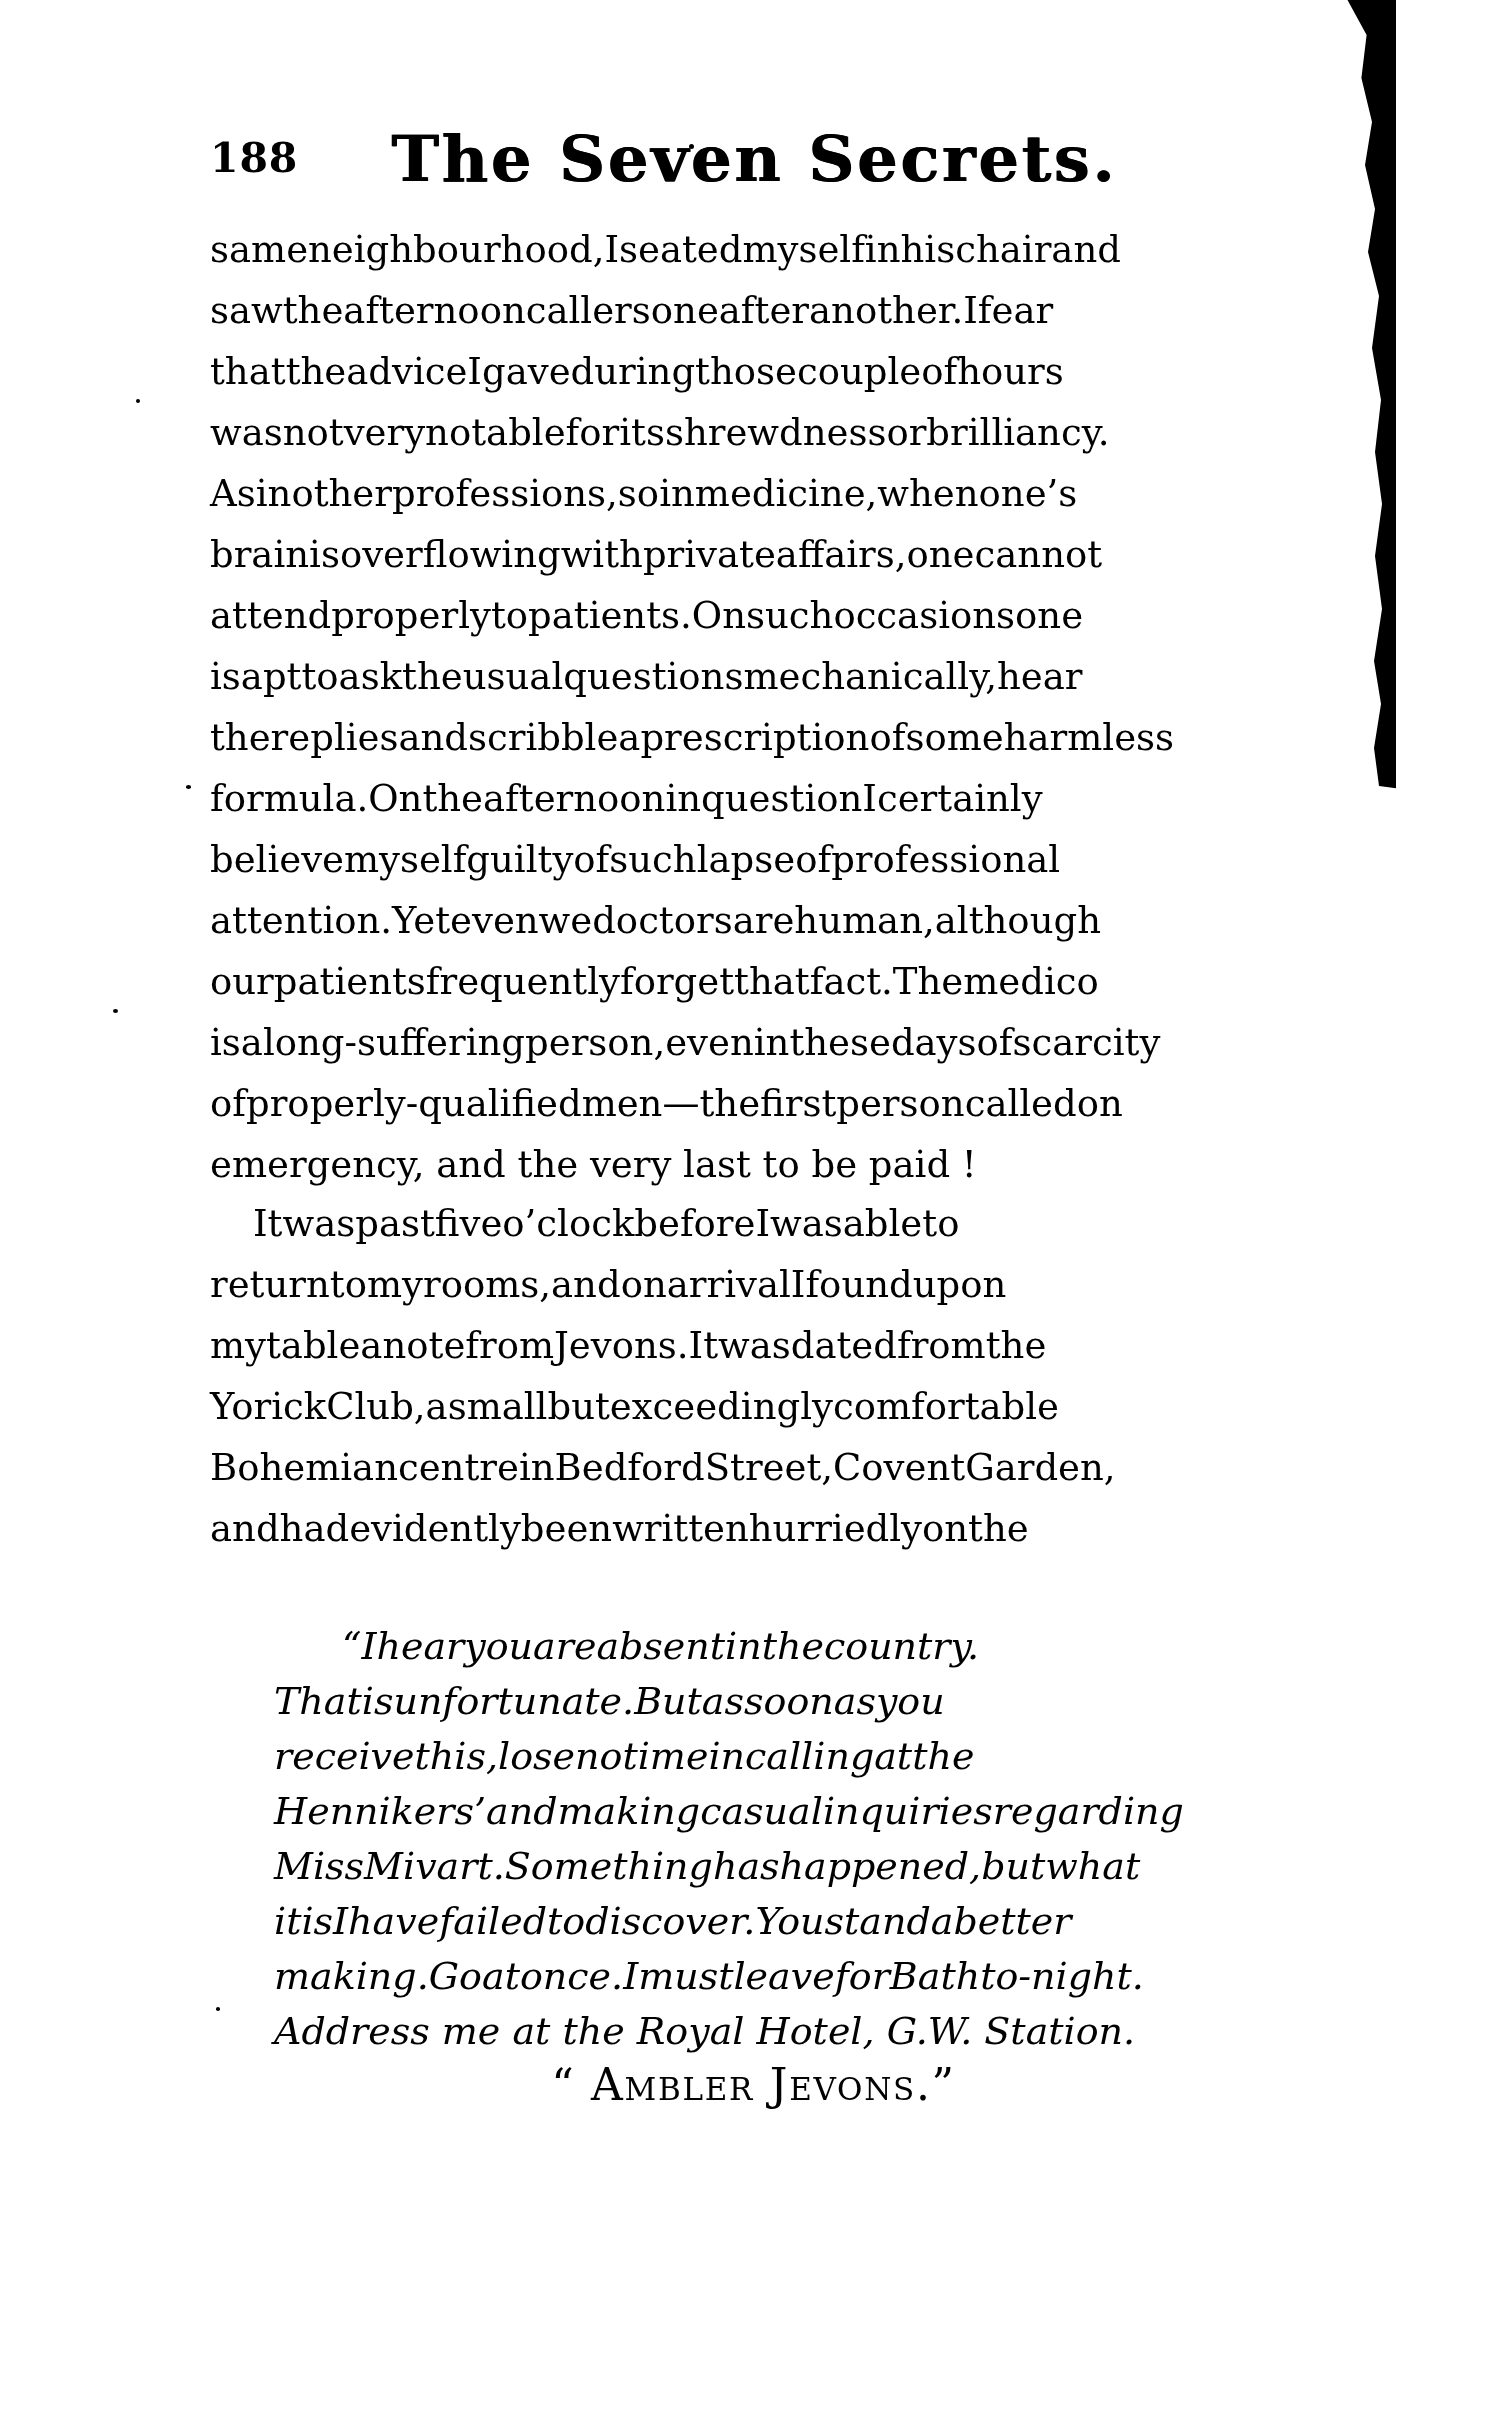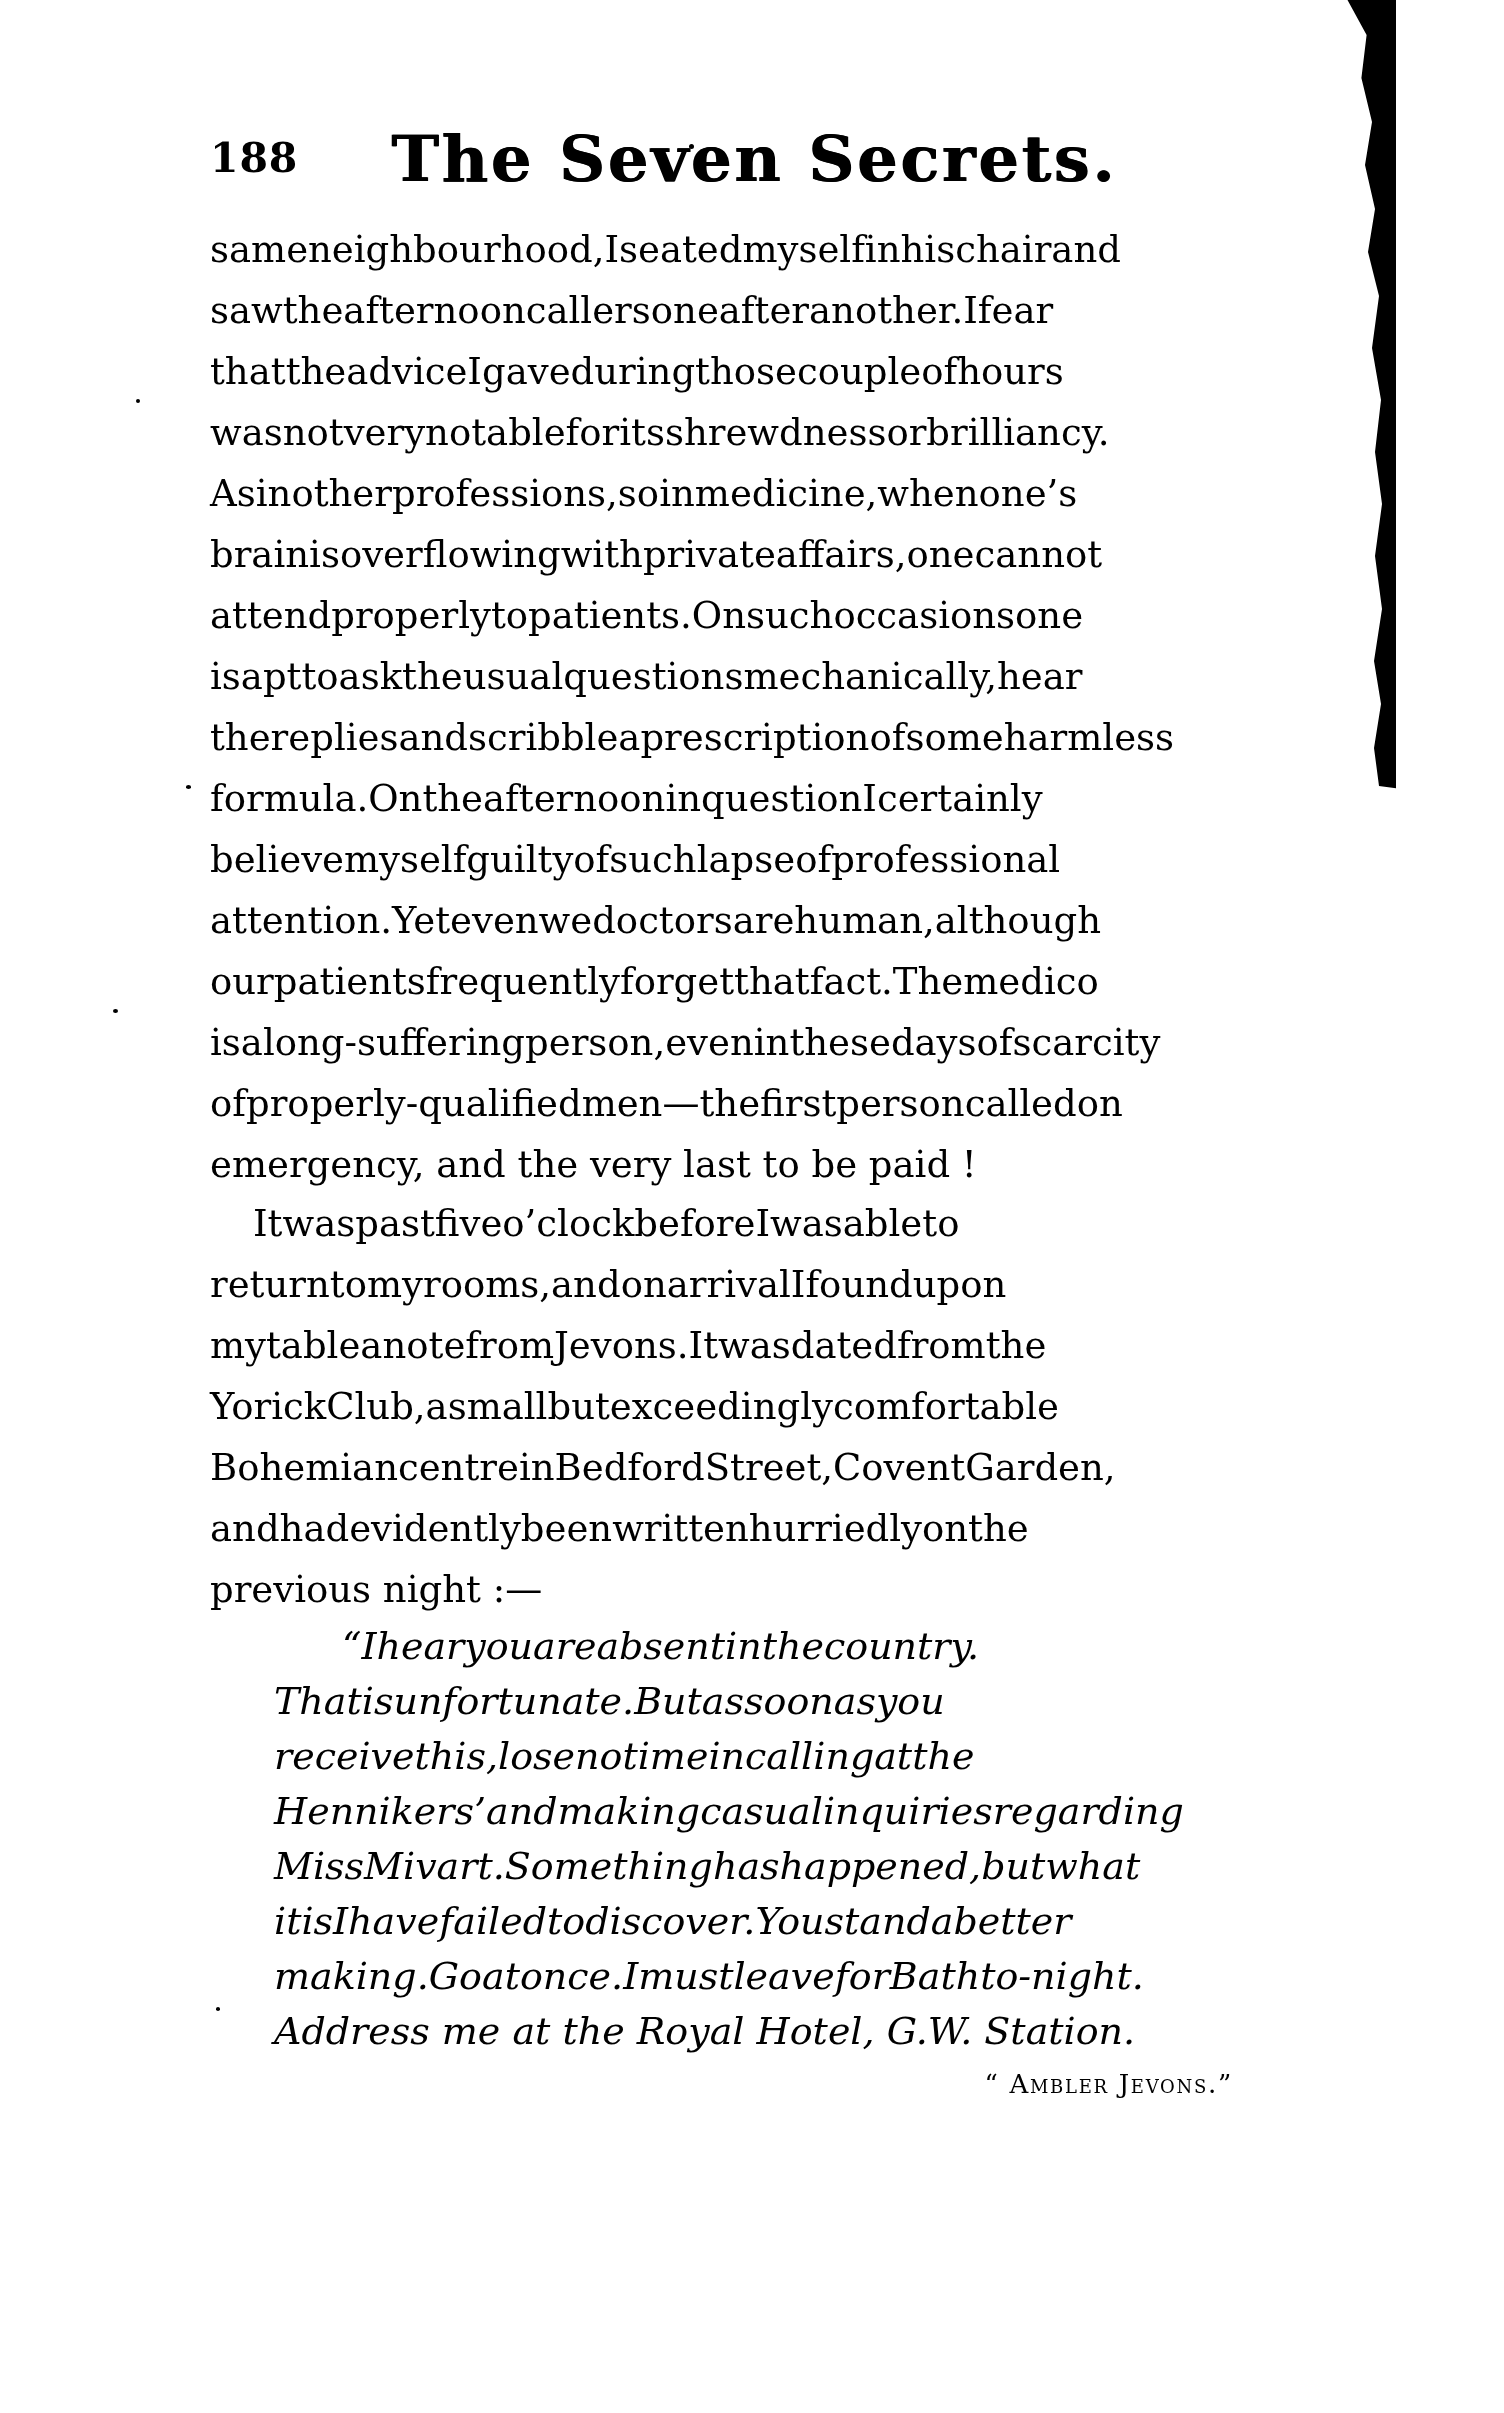--- a/index.html
+++ b/index.html
@@ -25,21 +25,21 @@
   .p2{top:1193px;}
   .row{height:61px;line-height:61px;font-size:37px;white-space:nowrap;}
   .letter{position:absolute;left:274px;width:1024px;top:1619px;font-style:italic;}
   .letter .row{height:55px;line-height:55px;font-size:38px;}
   .jline{display:flex;justify-content:flex-start;}
   .indent{padding-left:43px;}
   .indent-letter{padding-left:68px;}
   .leftline{text-align:left;}
   .signature{
     position:absolute;left:274px;width:1024px;top:2057px;height:55px;line-height:55px;
-    font-size:26px;font-variant:small-caps;text-align:right;padding-right:65px;box-sizing:border-box;
+    font-size:44px;font-variant:small-caps;text-align:center;padding-right:65px;box-sizing:border-box;
     letter-spacing:1.7px;
   }
   
   .band-top{
     position:absolute;left:1344px;top:0;width:161px;height:828px;background:#000;
     clip-path:polygon(3.5px 0,161px 0,161px 828px,89px 828px,89px 793px,35px 786px,30px 748px,37px 704px,30px 661px,38px 609px,31px 556px,38px 504px,31px 452px,37px 400px,28px 348px,35px 296px,24px 252px,31px 209px,21px 165px,28px 122px,17.4px 78px,22.6px 35px);
   }
   .band-mid{
     position:absolute;left:1433px;top:828px;width:67px;height:610px;background:#000;
     clip-path:polygon(7px 0,67px 0,67px 610px,50px 610px,54px 565px,47px 522px,54px 469px,45px 417px,52px 365px,43px 313px,50px 261px,42px 209px,49px 156px,40px 104px,47px 52px);
@@ -286,21 +286,20 @@
     <div class="row jline">
         <span>and</span>
         <span>had</span>
         <span>evidently</span>
         <span>been</span>
         <span>written</span>
         <span>hurriedly</span>
         <span>on</span>
         <span>the</span>
       </div>
-    <div class="row leftline">previous night :—</div>
   </div>
 
   <div class="letter">
     <div class="row jline indent-letter">
         <span>“</span>
         <span>I</span>
         <span>hear</span>
         <span>you</span>
         <span>are</span>
         <span>absent</span>

